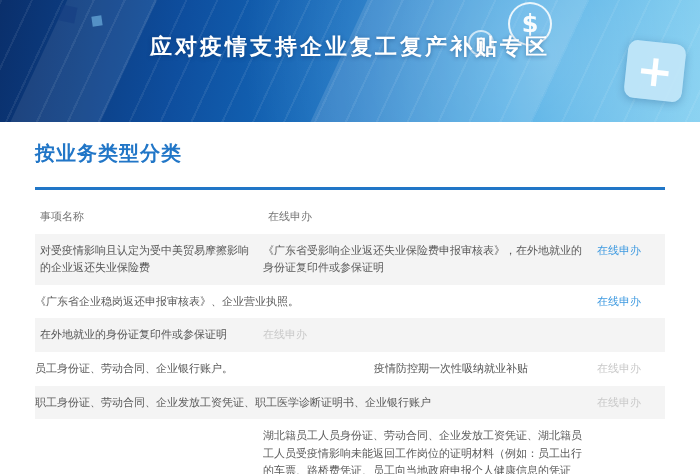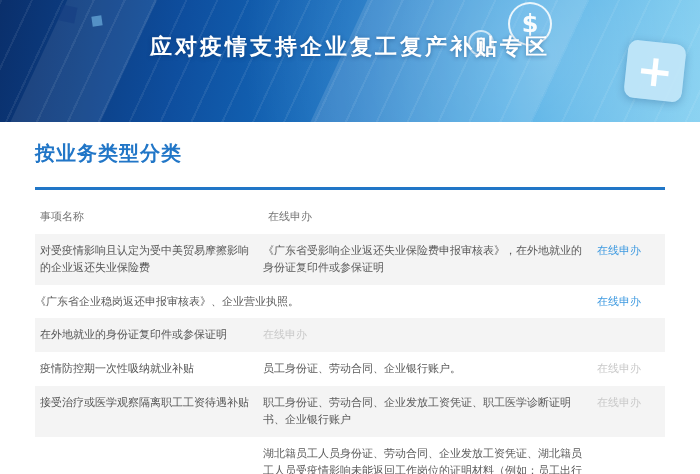--- a/index.html
+++ b/index.html
@@ -121,33 +121,30 @@
   <div class="trow odd">
     <div class="cell c-name">
       <span class="item-name">在外地就业的身份证复印件或参保证明</span>
     </div>
     <div class="cell c-apply">
       <a class="apply-link disabled">在线申办</a>
     </div>
   </div>
 
   <div class="trow even">
+    <div class="cell c-mat">员工身份证、劳动合同、企业银行账户。</div>
     <div class="cell c-name">
       <span class="item-name">疫情防控期一次性吸纳就业补贴</span>
     </div>
-    <div class="cell c-mat">员工身份证、劳动合同、企业银行账户。</div>
     <div class="cell c-apply">
       <a class="apply-link disabled">在线申办</a>
     </div>
   </div>
 
   <div class="trow odd">
-    <div class="cell c-name">
-      <span class="item-name">接受治疗或医学观察隔离职工工资待遇补贴</span>
-    </div>
     <div class="cell c-mat">职工身份证、劳动合同、企业发放工资凭证、职工医学诊断证明书、企业银行账户</div>
     <div class="cell c-apply">
       <a class="apply-link disabled">在线申办</a>
     </div>
   </div>
 
   <div class="trow even">
     <div class="cell c-name">
       
     </div>

